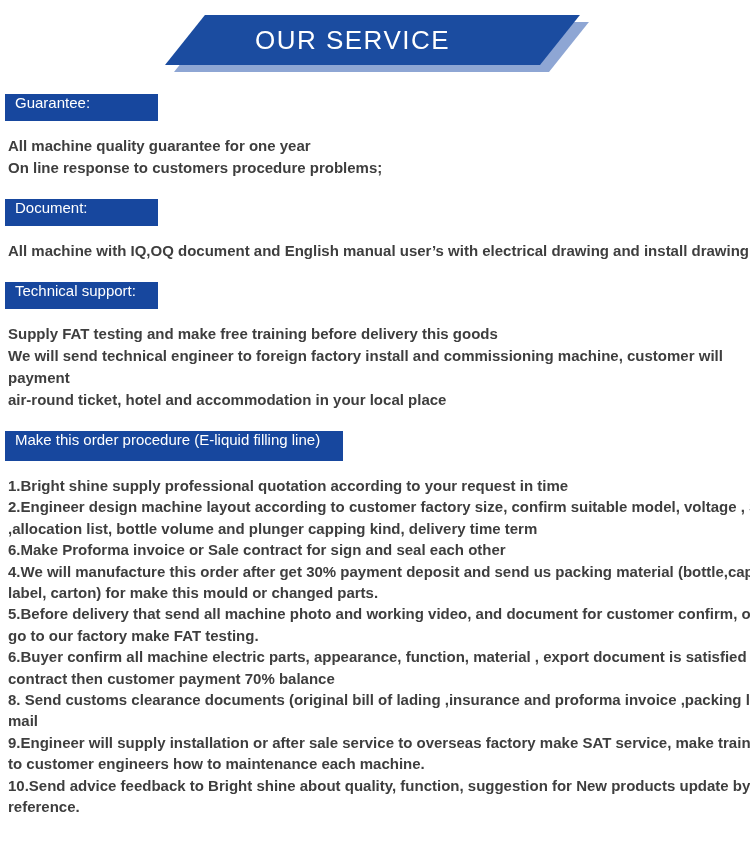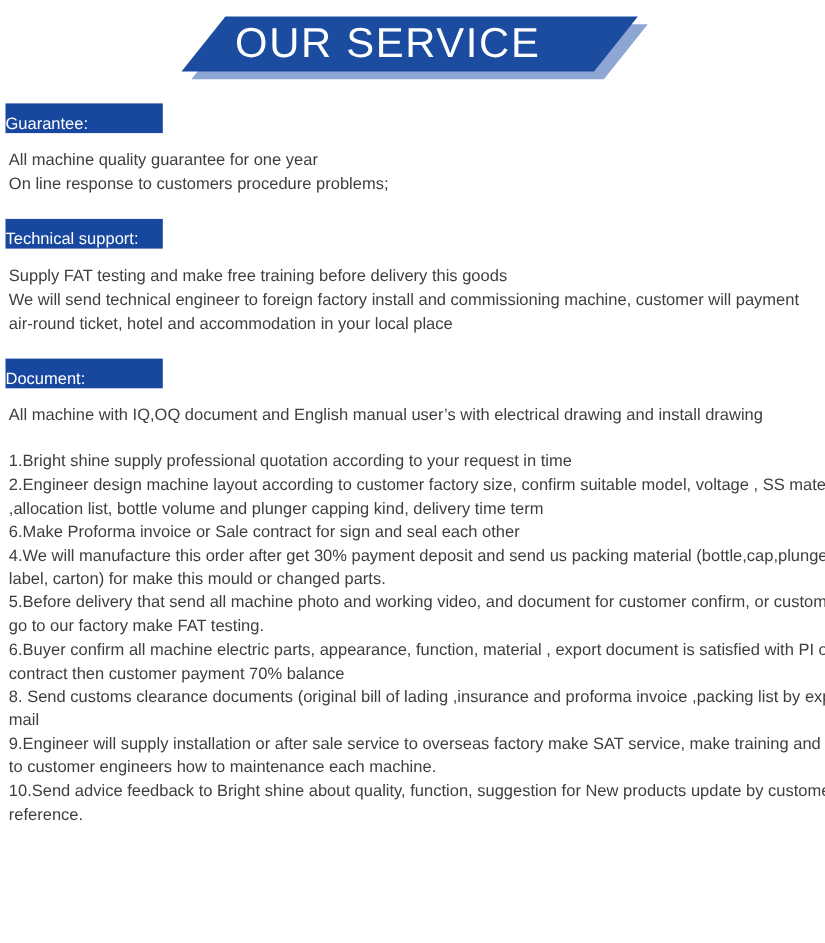--- a/index.html
+++ b/index.html
@@ -19,35 +19,35 @@
   }
   .banner-shape{
     position:absolute;left:165px;top:15px;width:375px;height:50px;
     background:var(--banner-blue,#1b4ca0);
     transform:skewX(-38.6deg);
     transform-origin:0 100%;
   }
   .banner-title{
     position:absolute;left:165px;top:15px;width:375px;height:50px;
     display:flex;align-items:center;justify-content:center;
-    color:#ffffff;font-size:38px;letter-spacing:1.5px;font-weight:400;
+    color:#ffffff;font-size:26px;letter-spacing:1.5px;font-weight:400;
   }
   
   .bar{
     background:var(--bar-blue,#17479e);
     color:#ffffff;font-size:15px;
-    height:27px;display:flex;align-items:flex-end;
-    margin-left:5px;width:143px;
+    height:27px;display:flex;align-items:flex-start;
+    padding-left:10px;margin-left:5px;width:143px;
   }
   .bar.wide{width:328px;height:30px;}
   
-  .section-body{margin:14px 0 20px 8px;}
+  .section-body{margin:14px 0 20px 8px;font-weight:bold;}
   .section-body p{margin:0;font-size:15px;line-height:22px;}
   .list{margin:14px 0 0 8px;}
-  .list p{margin:0;font-size:15px;line-height:21.4px;white-space:pre;}
+  .list p{margin:0;font-size:15px;line-height:21.4px;white-space:pre;font-weight:bold;}
 </style>
 </head>
 <body>
 
 <div>
 
   <div class="banner-wrap">
     <div class="banner-shadow"></div>
     <div class="banner-shape"></div>
     <div class="banner-title">OUR SERVICE</div>
@@ -58,39 +58,42 @@
       <span>Guarantee:</span>
     </div>
     <div class="section-body">
       <p>All machine quality guarantee for one year</p>
       <p>On line response to customers procedure problems;</p>
     </div>
   </section>
 
   <section>
     <div class="bar">
+      <span>Document:</span>
+    </div>
+    <div class="section-body">
+      <p>All machine with IQ,OQ document and English manual user’s with electrical drawing and install drawing</p>
+    </div>
+  </section>
+
+  <section>
+    <div class="bar">
       <span>Technical support:</span>
     </div>
     <div class="section-body">
       <p>Supply FAT testing and make free training before delivery this goods</p>
       <p>We will send technical engineer to foreign factory install and commissioning machine, customer will payment</p>
       <p>air-round ticket, hotel and accommodation in your local place</p>
     </div>
   </section>
 
   <section>
-    <div class="bar">
-      <span>Document:</span>
+    <div class="bar wide">
+      <span>Make this order procedure (E-liquid filling line)</span>
     </div>
-    <div class="section-body">
-      <p>All machine with IQ,OQ document and English manual user’s with electrical drawing and install drawing</p>
-    </div>
-  </section>
-
-  <section>
     <div class="list">
       <p>1.Bright shine supply professional quotation according to your request in time</p>
       <p>2.Engineer design machine layout according to customer factory size, confirm suitable model, voltage , SS material
 ,allocation list, bottle volume and plunger capping kind, delivery time term</p>
       <p>6.Make Proforma invoice or Sale contract for sign and seal each other</p>
       <p>4.We will manufacture this order after get 30% payment deposit and send us packing material (bottle,cap,plunger,
 label, carton) for make this mould or changed parts.</p>
       <p>5.Before delivery that send all machine photo and working video, and document for customer confirm, or customer will
 go to our factory make FAT testing.</p>
       <p>6.Buyer confirm all machine electric parts, appearance, function, material , export document is satisfied with PI or sale

